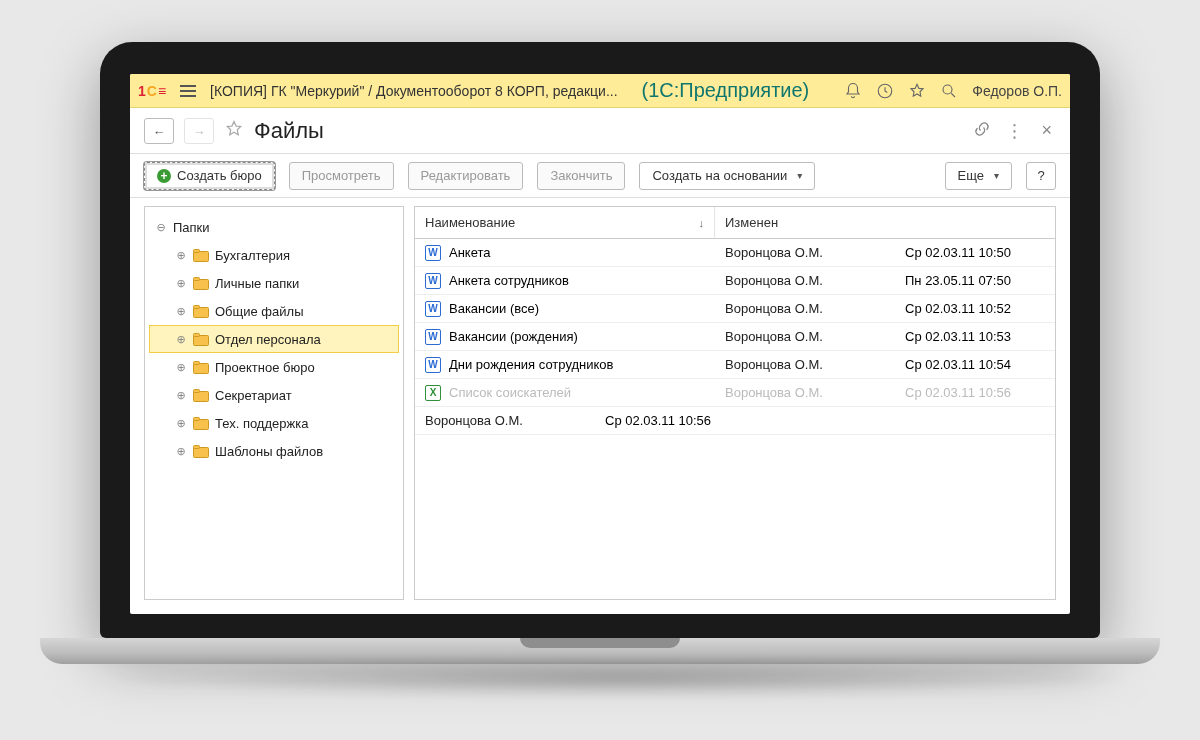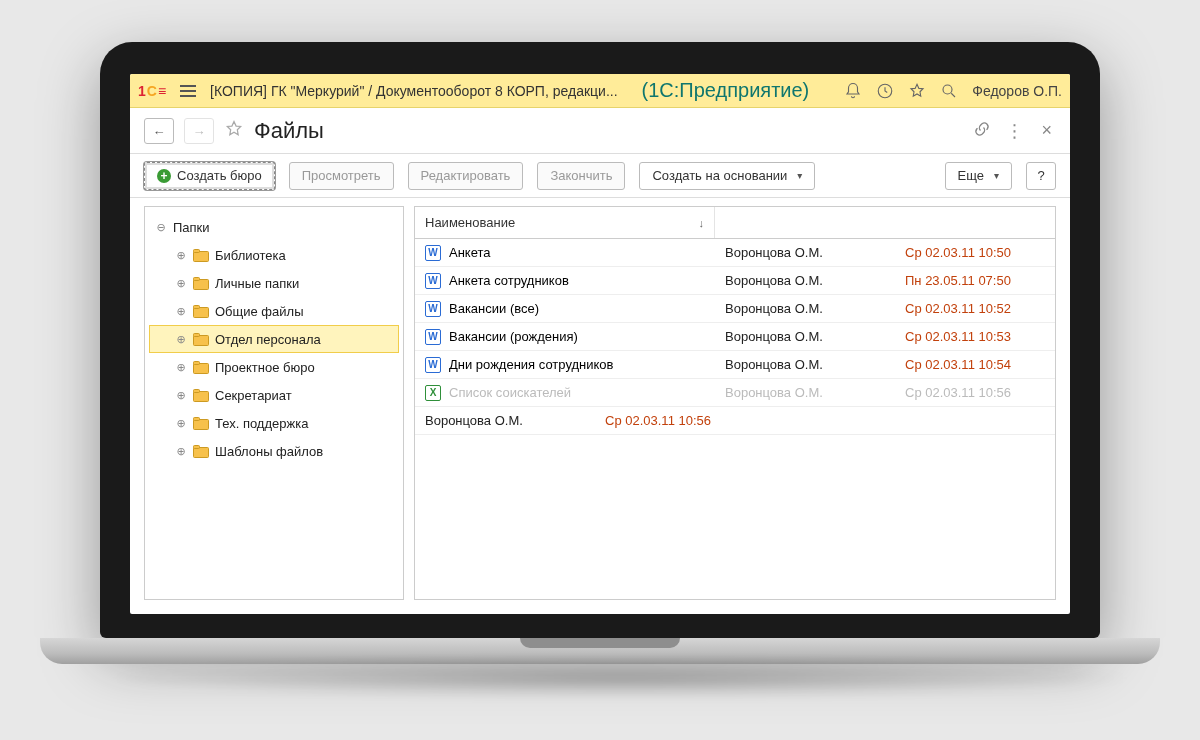--- a/index.html
+++ b/index.html
@@ -129,21 +129,21 @@
   .th.name{flex:0 0 300px;border-right:1px solid #e4e4e4}
   .th.author{flex:0 0 180px;border-right:1px solid #e4e4e4}
   .th.modified{flex:1}
   .th .sort{font-size:11px;color:#666;margin-left:auto}
 
   .tbody{display:block}
   .trow{display:flex;border-bottom:1px solid #eee;height:28px;align-items:center}
   .td{padding:0 10px;overflow:hidden;white-space:nowrap;text-overflow:ellipsis}
   .td.name{flex:0 0 300px;display:flex;align-items:center;gap:8px}
   .td.author{flex:0 0 180px;color:#222}
-  .td.mod{flex:1;color:#c2410c}
+  .td.mod{flex:1;color:#000000}
   .trow.dim .td{color:#bbb}
   .file-ico{width:16px;height:16px;display:inline-flex;align-items:center;justify-content:center;border:1.5px solid;font-size:10px;font-weight:bold;border-radius:2px;line-height:1}
   .file-ico.word{border-color:#2a6bd4;color:#2a6bd4}
   .file-ico.excel{border-color:#2f8f3a;color:#2f8f3a}
   .file-ico.txt{border-color:#999;color:#999;background:repeating-linear-gradient(#fff,#fff 2px,#ccc 2px,#ccc 3px)}
 </style>
 </head>
 <body>
 
 <div class="laptop">
@@ -239,21 +239,21 @@
               <span class="exp">⊖</span>
               <span class="tree-label">Папки</span>
             </div>
             <div id="tree-children">
                 <div class="tree-row child">
                   <span class="exp">⊕</span>
                   <svg class="folder-icon" viewBox="0 0 16 13">
                     <rect x="0.5" y="2.5" width="15" height="10" rx="1"></rect>
                     <rect x="0.5" y="0.5" width="6" height="3" rx="1"></rect>
                   </svg>
-                  <span class="tree-label">Библиотека</span>
+                  <span class="tree-label">Бухгалтерия</span>
                 </div>
                 <div class="tree-row child">
                   <span class="exp">⊕</span>
                   <svg class="folder-icon" viewBox="0 0 16 13">
                     <rect x="0.5" y="2.5" width="15" height="10" rx="1"></rect>
                     <rect x="0.5" y="0.5" width="6" height="3" rx="1"></rect>
                   </svg>
                   <span class="tree-label">Личные папки</span>
                 </div>
                 <div class="tree-row child">
@@ -307,20 +307,23 @@
               </div>
           </div>
         </div>
 
         <div class="pane table-pane">
           <div class="thead">
             <div class="th name">
               <span>Наименование</span>
               <span class="sort">↓</span>
             </div>
+            <div class="th modified">
+                <span>Изменен</span>
+              </div>
           </div>
           <div class="tbody" id="file-rows">
               <div class="trow">
                 <div class="td name">
                   <span class="file-ico word">W</span>
                   <span>Анкета</span>
                 </div>
                 <div class="td author">Воронцова О.М.</div>
                 <div class="td mod">Ср 02.03.11 10:50</div>
               </div>

